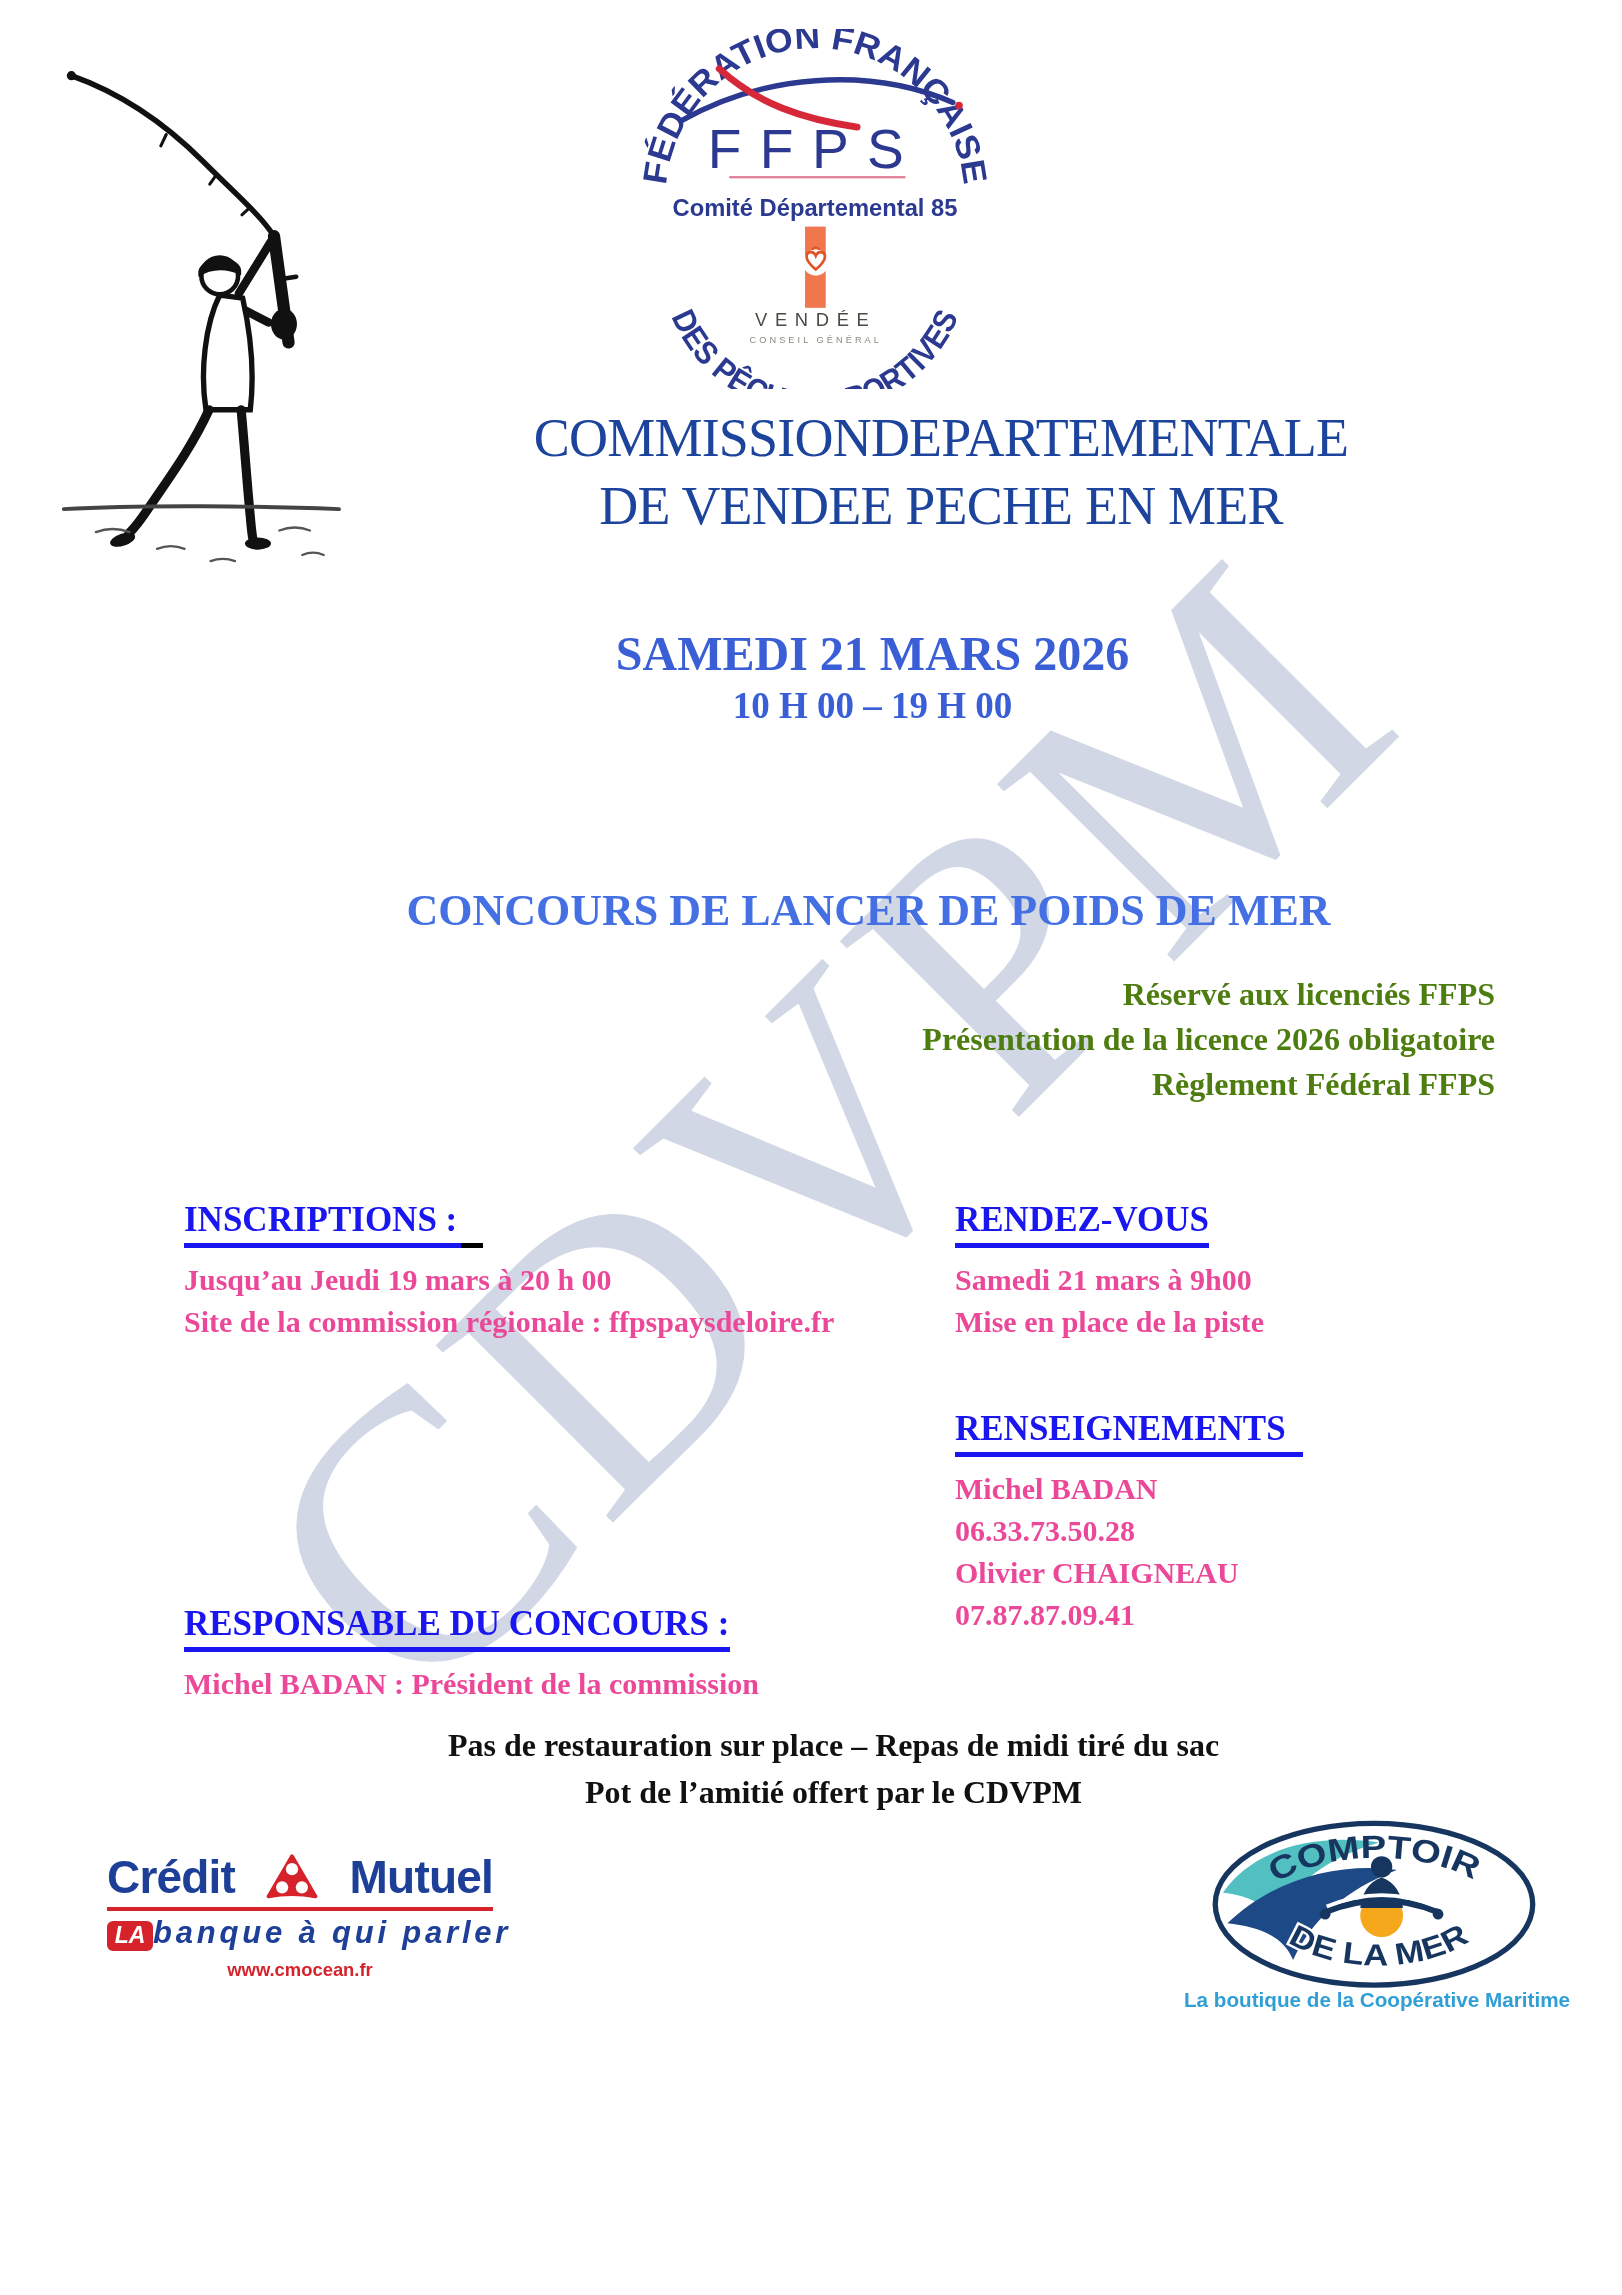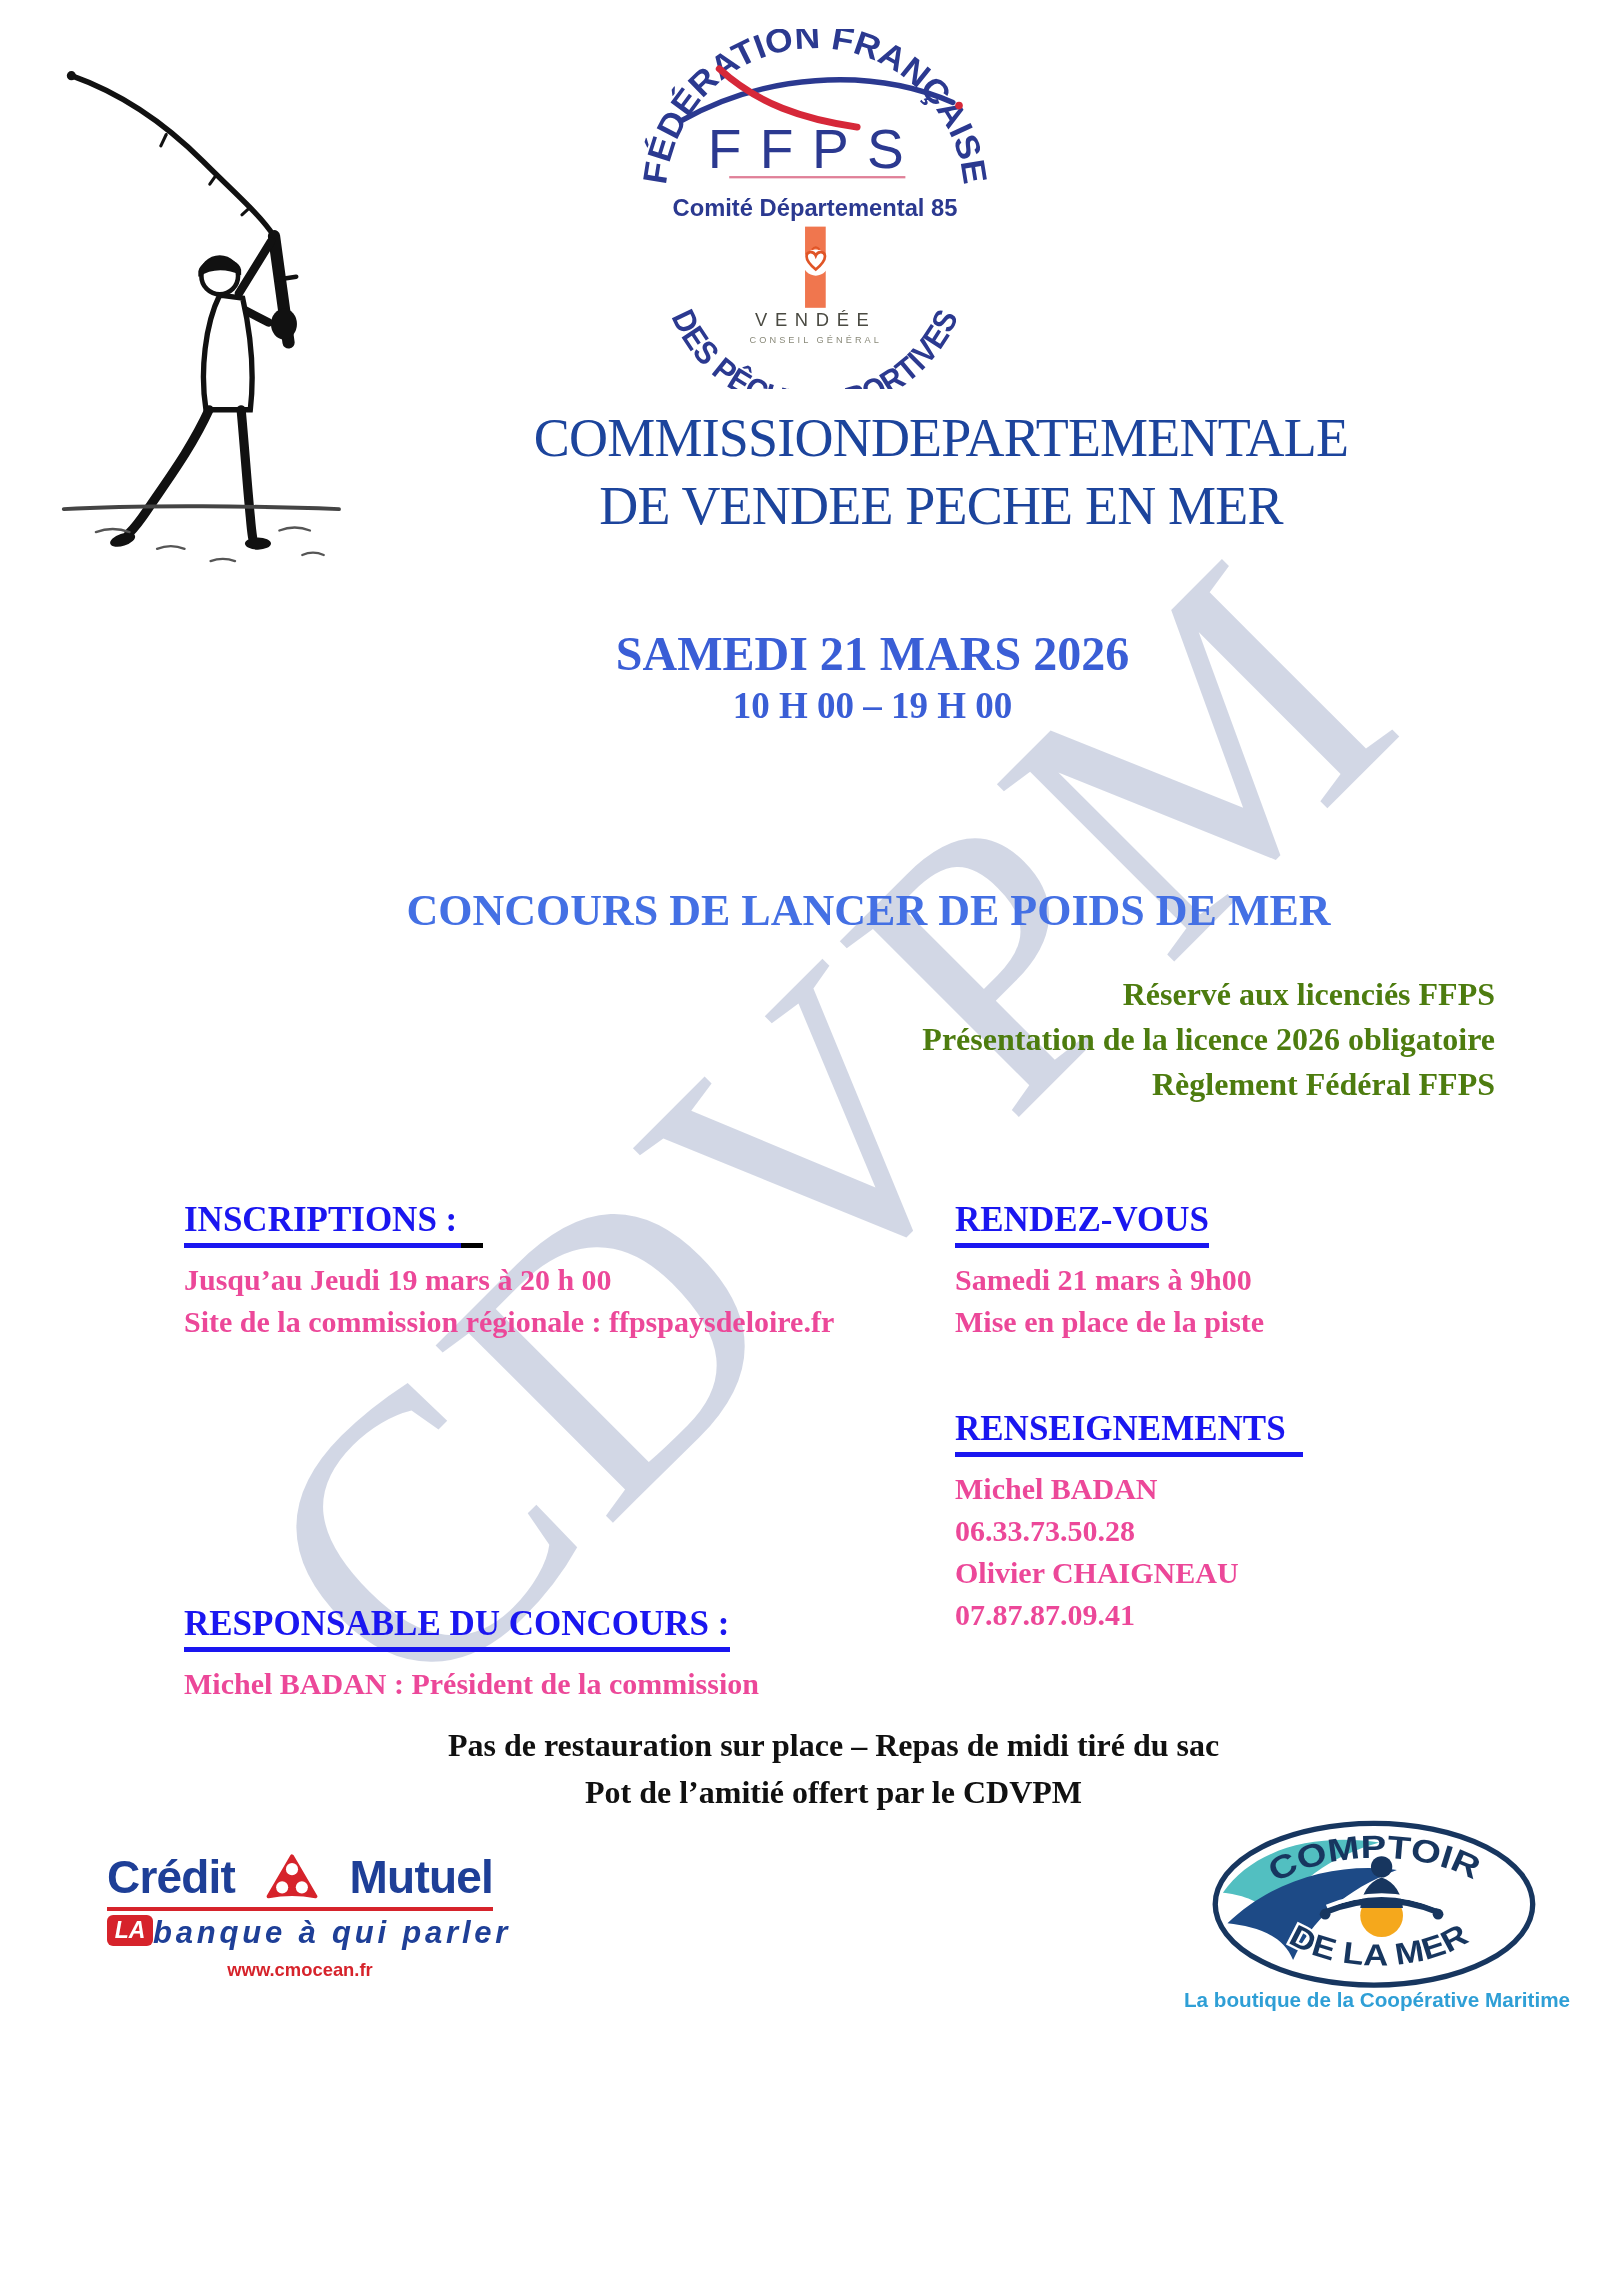--- a/index.html
+++ b/index.html
@@ -40,21 +40,21 @@
   .part-value{margin-left:83px;font-size:33px;}
 
   .footer-notes{left:191px;top:1722px;width:1285px;text-align:center;
                 font-size:32px;line-height:47px;font-weight:bold;color:#111;}
 
   
   .cm{left:107px;top:1850px;width:386px;font-family:"Liberation Sans",sans-serif;}
   .cm-row1{display:flex;align-items:center;justify-content:space-between;
            font-weight:bold;font-size:46px;color:#1e3f97;letter-spacing:-0.8px;}
   .cm-rule{height:3.8px;background:#d6232b;margin-top:3.1px;}
-  .cm-row2{display:flex;align-items:flex-start;margin-top:4.6px;}
+  .cm-row2{display:flex;align-items:flex-end;margin-top:4.6px;}
   .cm-la{background:#d6232b;color:#fff;font-weight:bold;font-style:italic;font-size:23px;
          padding:3.1px 7.7px 4.6px;border-radius:6.1px;line-height:1;}
   .cm-slogan{color:#1e3f97;font-weight:bold;font-style:italic;font-size:31px;
              letter-spacing:3.8px;margin-left:0;white-space:nowrap;}
   .cm-url{text-align:center;color:#d6232b;font-weight:bold;font-size:18.4px;margin-top:8px;}
 
   
   .comptoir{left:1207px;top:1818px;width:337px;}
   .comptoir-tagline{position:absolute;left:1163px;top:1988px;width:428px;text-align:center;
     font-family:"Liberation Sans",sans-serif;font-weight:bold;font-size:20.7px;color:#2f9fd6;z-index:1;}

